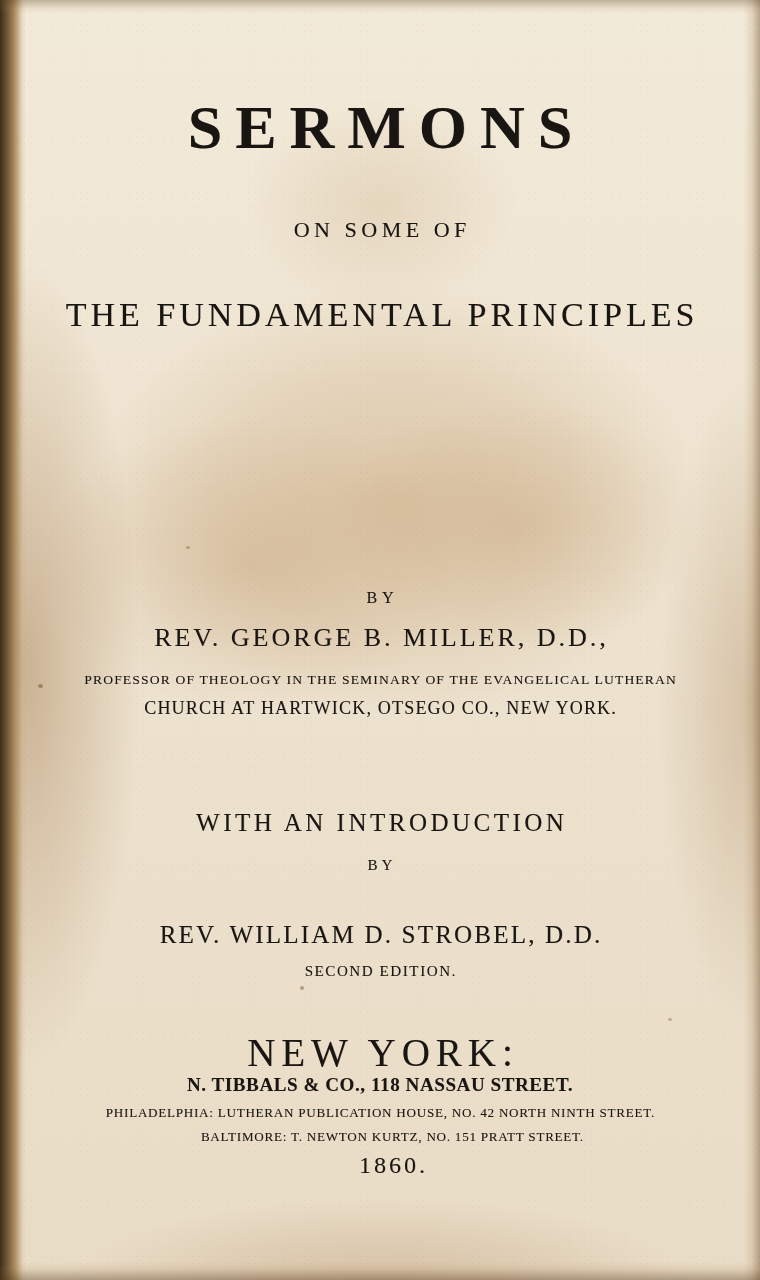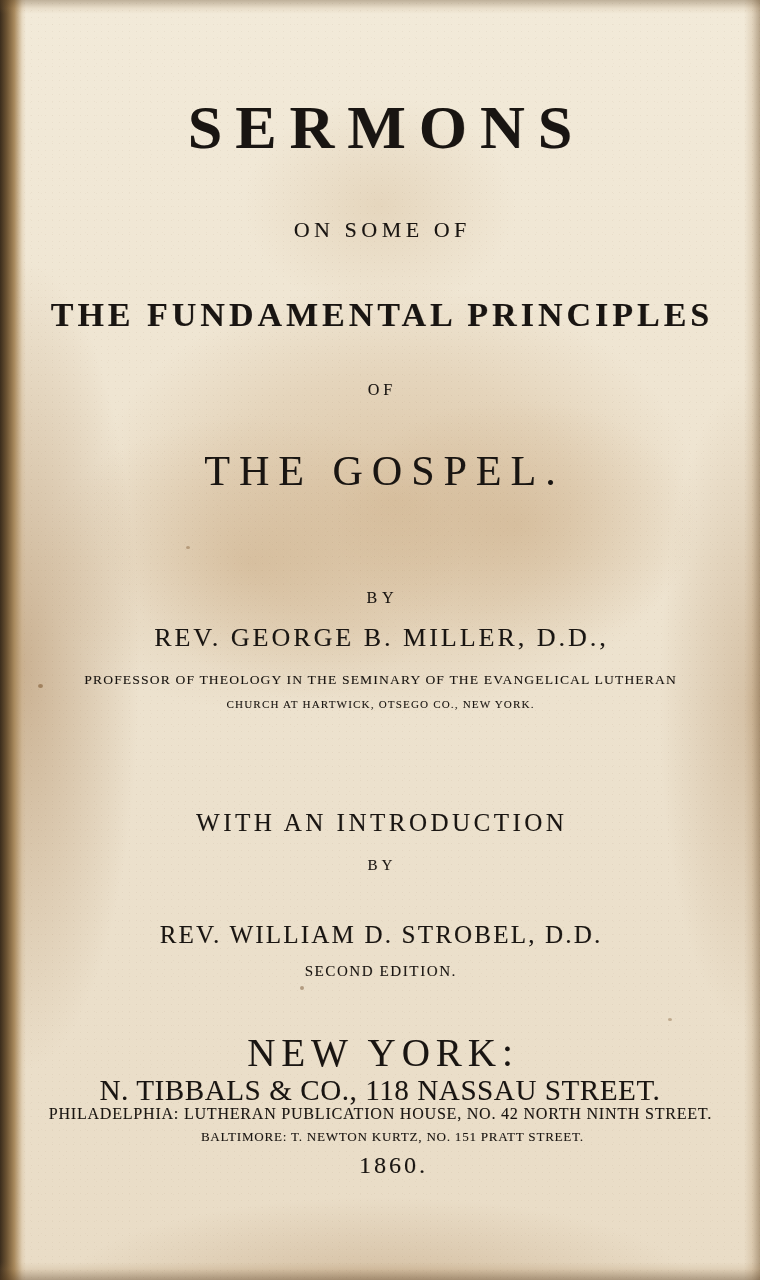--- a/index.html
+++ b/index.html
@@ -115,21 +115,21 @@
     top: 217px;
     font-size: 22px;
     letter-spacing: 4.5px;
     font-weight: 400;
     text-indent: 4.5px;
   }
   .t-fundamental {
     top: 296px;
     font-size: 34px;
     letter-spacing: 4px;
-    font-weight: 700;
+    font-weight: 400;
     text-indent: 4px;
   }
   .t-of1 {
     top: 381px;
     font-size: 16px;
     letter-spacing: 4px;
     font-weight: 400;
     text-indent: 4px;
   }
   .t-gospel {
@@ -155,21 +155,21 @@
   }
   .t-aff1 {
     top: 672px;
     font-size: 13.5px;
     letter-spacing: 1.2px;
     font-weight: 400;
     text-indent: 1.2px;
   }
   .t-aff2 {
     top: 698px;
-    font-size: 11px;
+    font-size: 18px;
     letter-spacing: 1.2px;
     font-weight: 400;
     text-indent: 1.2px;
   }
   .t-intro {
     top: 809px;
     font-size: 25px;
     letter-spacing: 3.5px;
     font-weight: 400;
     text-indent: 3.5px;
@@ -199,28 +199,28 @@
   }
   .t-city {
     top: 1030px;
     font-size: 39px;
     letter-spacing: 6px;
     font-weight: 400;
     text-indent: 6px;
   }
   .t-publisher {
     top: 1074px;
-    font-size: 29px;
+    font-size: 19px;
     letter-spacing: 0.6px;
-    font-weight: 400;
+    font-weight: 700;
     text-transform: none;
   }
   .t-pub2 {
     top: 1105px;
-    font-size: 16px;
+    font-size: 13px;
     letter-spacing: 0.8px;
     font-weight: 400;
     text-indent: 0.8px;
   }
   .t-pub3 {
     top: 1129px;
     font-size: 13px;
     letter-spacing: 0.8px;
     font-weight: 400;
     text-indent: 0.8px;
@@ -257,23 +257,21 @@
   <div class="speck" style="left:668px; top:1018px; width:4px; height:3px; background:rgba(122,84,44,0.38);"></div>
 
   <div class="content">
 
     <div class="line t-sermons">SERMONS</div>
 
     <div class="line t-onsomeof">ON SOME OF</div>
 
     <div class="line t-fundamental">THE FUNDAMENTAL PRINCIPLES</div>
 
-    <div class="line t-of1">OF</div>
-
-    <div class="line t-gospel">THE GOSPEL.</div>
+
 
     <div class="line t-by1">BY</div>
 
     <div class="line t-author">REV. GEORGE B. MILLER, D.D.,</div>
 
     <div class="line t-aff1">PROFESSOR OF THEOLOGY IN THE SEMINARY OF THE EVANGELICAL LUTHERAN</div>
 
     <div class="line t-aff2">CHURCH AT HARTWICK, OTSEGO CO., NEW YORK.</div>
 
     <div class="line t-intro">WITH AN INTRODUCTION</div>

